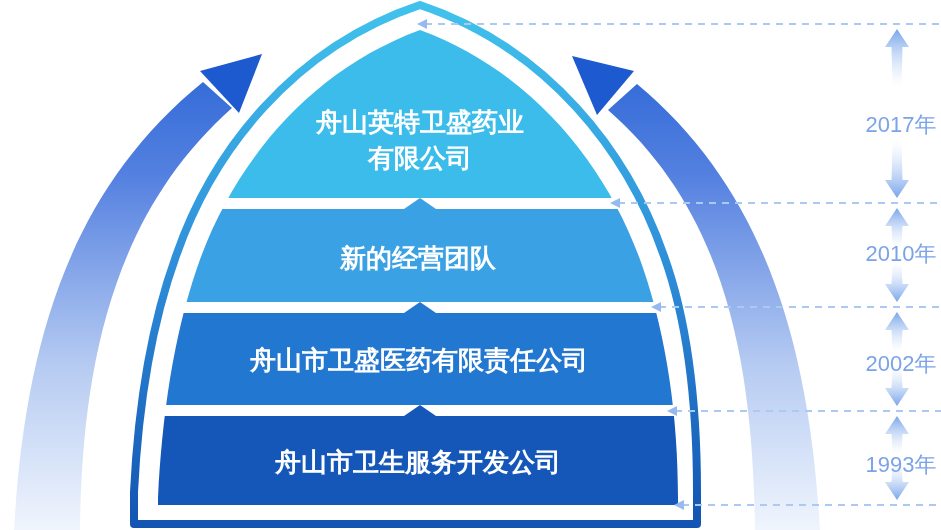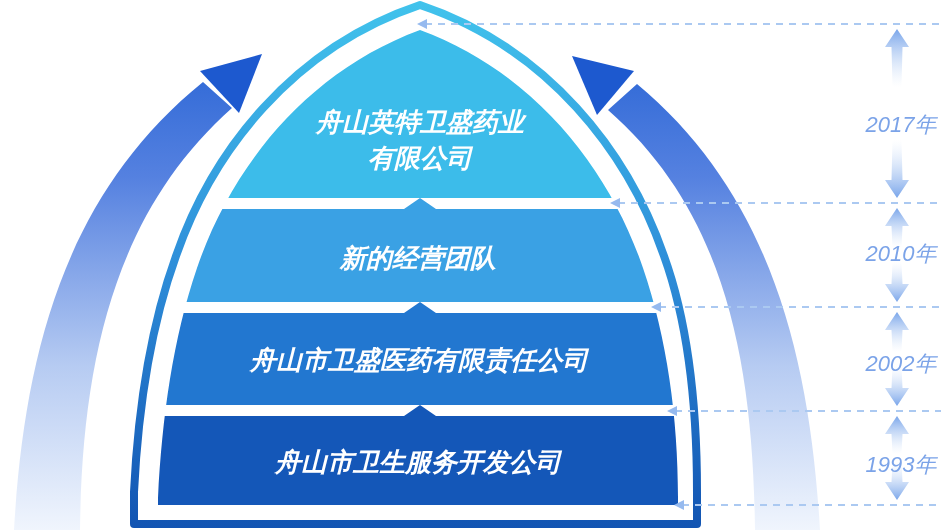--- a/index.html
+++ b/index.html
@@ -2,21 +2,20 @@
 <html><head>
 <meta charset="utf-8">
 <style>
   html,body{margin:0;padding:0;background:#ffffff;}
   .stage{
     position:relative;
     width:941px;height:530px;
     overflow:hidden;
     background:#ffffff;
     font-family:"Liberation Sans","DejaVu Sans",sans-serif;
-    font-style:italic;
   }
   svg{display:block;}
   .layer-label{
     fill:#ffffff;
     font-weight:bold;
     font-size:26px;
     font-family:"Liberation Sans","DejaVu Sans",sans-serif;
   }
   .year-label{
     fill:#7ba3e8;

